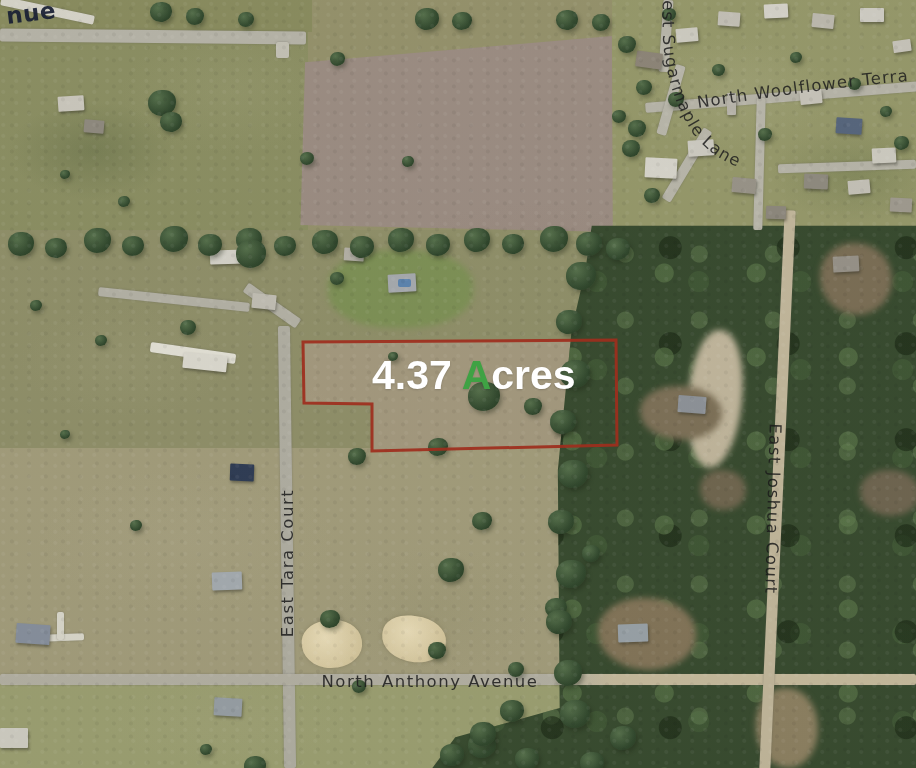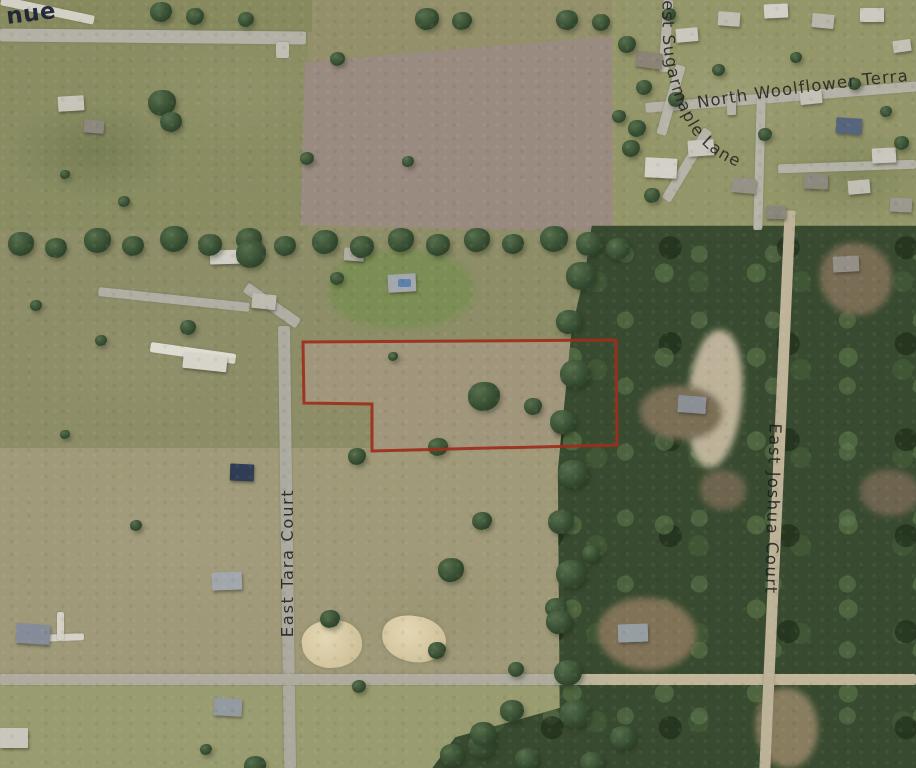--- a/index.html
+++ b/index.html
@@ -250,16 +250,20 @@
       <textPath href="#sugPath">est Sugarmaple Lane</textPath>
     </text>
     <path id="woolPath" d="M 698 108 C 770 97 845 86 920 80" fill="none"></path>
     <text class="curved-label">
       <textPath href="#woolPath">North Woolflower Terra</textPath>
     </text>
   </svg>
 
   <div id="label-partial">nue</div>
   <div class="slabel" id="label-tara">East Tara Court</div>
+  <div class="slabel" id="label-anthony">North Anthony Avenue</div>
   <div class="slabel" id="label-joshua">East Joshua Court</div>
 
+  <div class="abs" id="acreage">
+    <span>4.37 </span><span class="green">A</span><span>cres</span>
+  </div>
 
 </div>
 
 </body></html>

